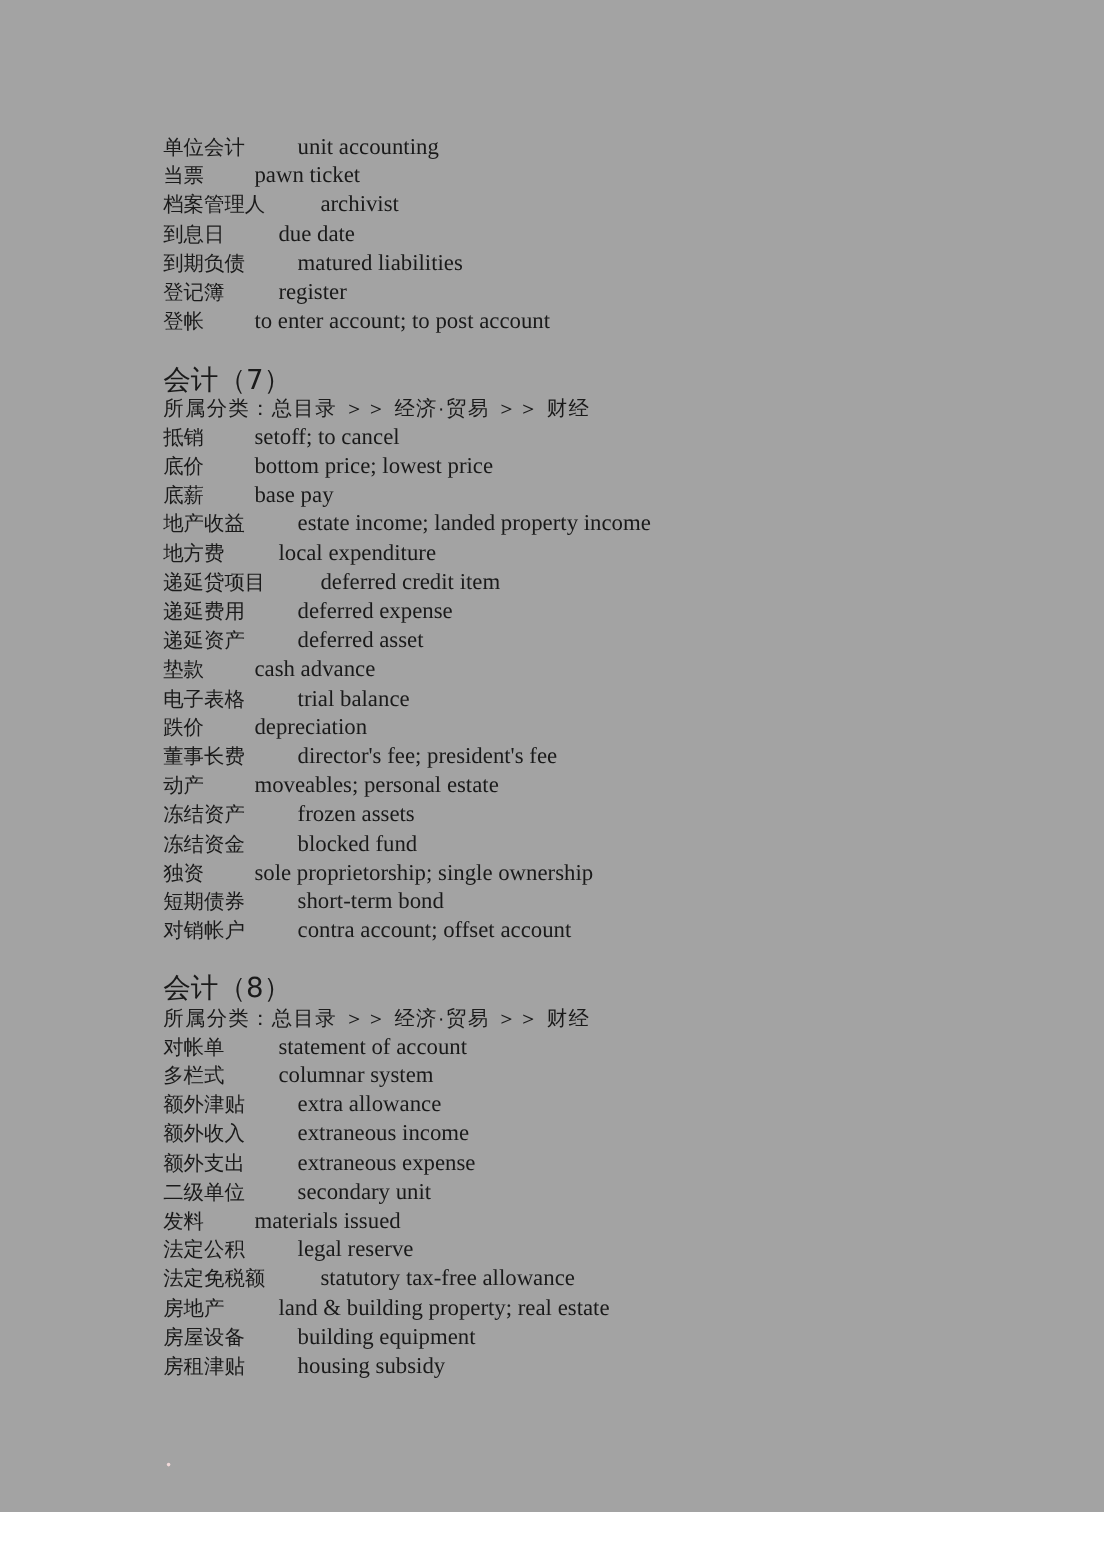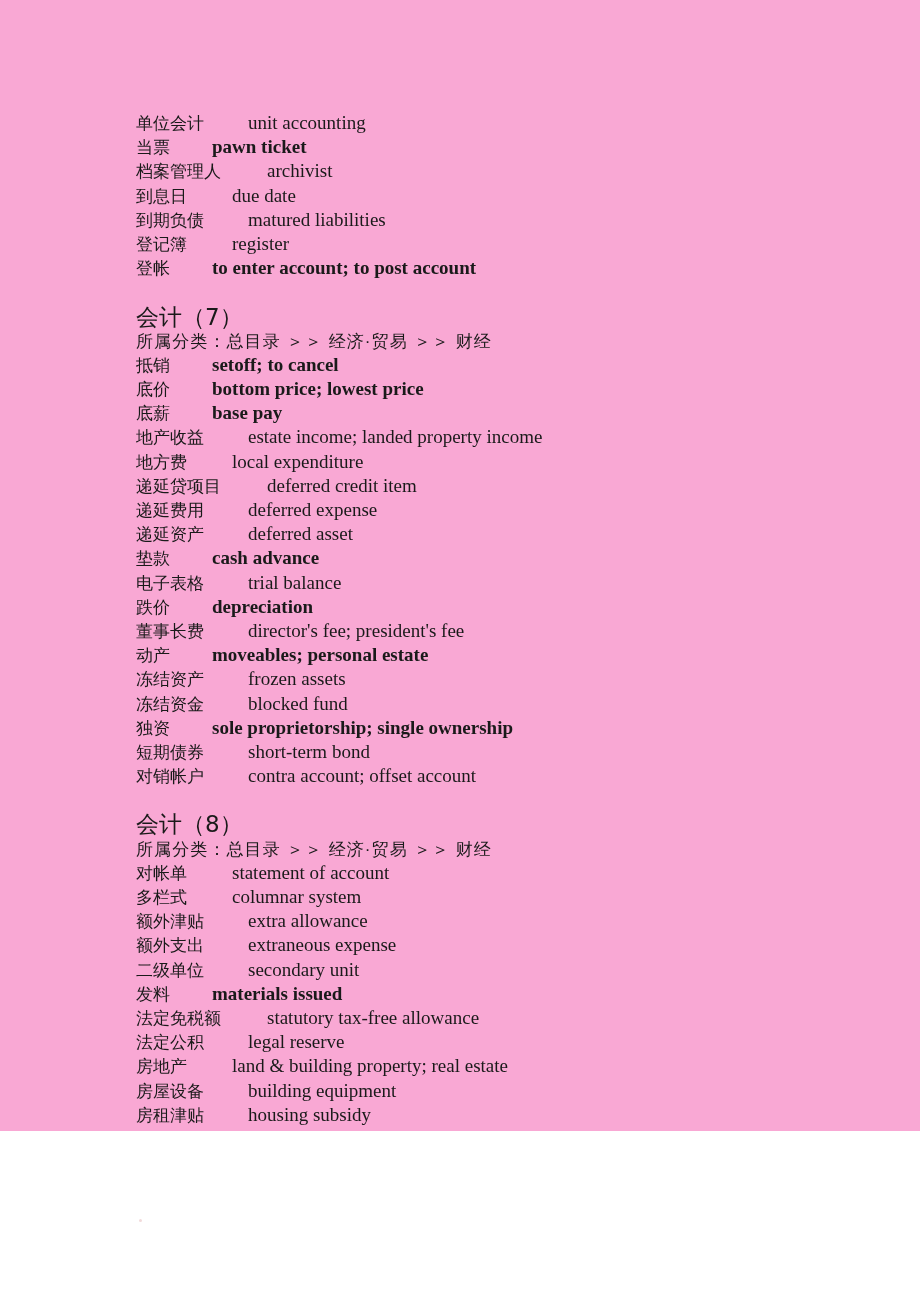--- a/index.html
+++ b/index.html
@@ -11,22 +11,22 @@
   body {
     width: 920px;
     height: 1302px;
     font-family: "Liberation Serif", "DejaVu Serif", serif;
     color: #1a1a1a;
     overflow: hidden;
   }
   .page {
     position: relative;
     width: 920px;
-    height: 1131px;
-    background: #f9a8d4;
+    height: 1260px;
+    background: #a3a3a3;
     box-sizing: border-box;
   }
   .doc-body {
     position: absolute;
     left: 136px;
     top: 111px;
     width: 740px;
   }
   .line {
     height: 24.2px;
@@ -49,21 +49,21 @@
     display: inline-block;
     font-family: "Liberation Serif", "DejaVu Serif", serif;
     font-size: 19px;
     vertical-align: baseline;
   }
   
   .t2 { min-width: 74px; }
   .t3 { min-width: 94px; }
   .t4 { min-width: 110px; }
   .t5 { min-width: 129px; }
-  .t2 + .gloss { padding-left: 2px; font-weight: bold; }
+  .t2 + .gloss { padding-left: 2px; }
   .t3 + .gloss { padding-left: 2px; }
   .t4 + .gloss { padding-left: 2px; }
   .t5 + .gloss { padding-left: 2px; }
   
   .section-title {
     font-family: "DejaVu Sans", "Liberation Sans", sans-serif;
     font-size: 23px;
   }
   .section-cat {
     font-family: Liberation Sans, sans-serif;
@@ -112,23 +112,24 @@
       <div class="line"><span class="term t4">冻结资金</span><span class="gloss">blocked fund</span></div>
       <div class="line"><span class="term t2">独资</span><span class="gloss">sole proprietorship; single ownership</span></div>
       <div class="line"><span class="term t4">短期债券</span><span class="gloss">short-term bond</span></div>
       <div class="line"><span class="term t4">对销帐户</span><span class="gloss">contra account; offset account</span></div>
       <div class="line blank">&nbsp;</div>
       <div class="line"><span class="section-title">会计（8）</span></div>
       <div class="line"><span class="section-cat">所属分类：总目录 ＞＞ 经济·贸易 ＞＞ 财经</span></div>
       <div class="line"><span class="term t3">对帐单</span><span class="gloss">statement of account</span></div>
       <div class="line"><span class="term t3">多栏式</span><span class="gloss">columnar system</span></div>
       <div class="line"><span class="term t4">额外津贴</span><span class="gloss">extra allowance</span></div>
+      <div class="line"><span class="term t4">额外收入</span><span class="gloss">extraneous income</span></div>
       <div class="line"><span class="term t4">额外支出</span><span class="gloss">extraneous expense</span></div>
       <div class="line"><span class="term t4">二级单位</span><span class="gloss">secondary unit</span></div>
       <div class="line"><span class="term t2">发料</span><span class="gloss">materials issued</span></div>
+      <div class="line"><span class="term t4">法定公积</span><span class="gloss">legal reserve</span></div>
       <div class="line"><span class="term t5">法定免税额</span><span class="gloss">statutory tax-free allowance</span></div>
-      <div class="line"><span class="term t4">法定公积</span><span class="gloss">legal reserve</span></div>
       <div class="line"><span class="term t3">房地产</span><span class="gloss">land &amp; building property; real estate</span></div>
       <div class="line"><span class="term t4">房屋设备</span><span class="gloss">building equipment</span></div>
       <div class="line"><span class="term t4">房租津贴</span><span class="gloss">housing subsidy</span></div>
     </div>
   <div class="speck"></div>
 </div>
 
 </body></html>

